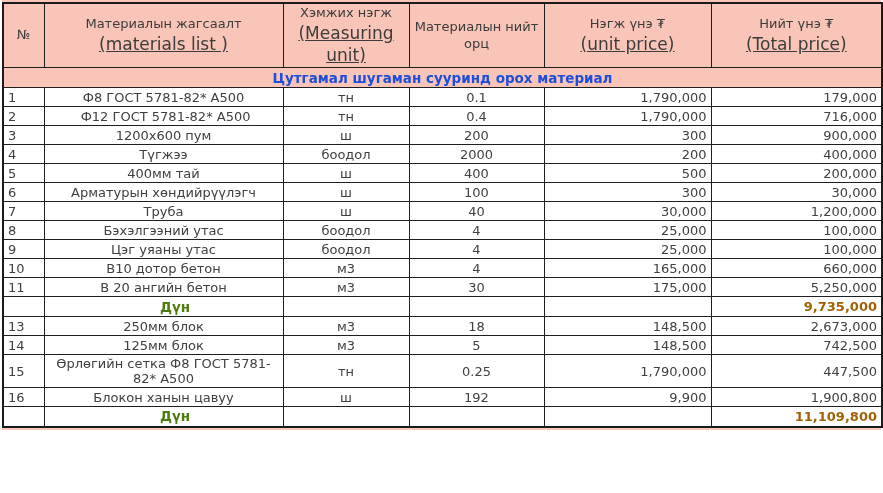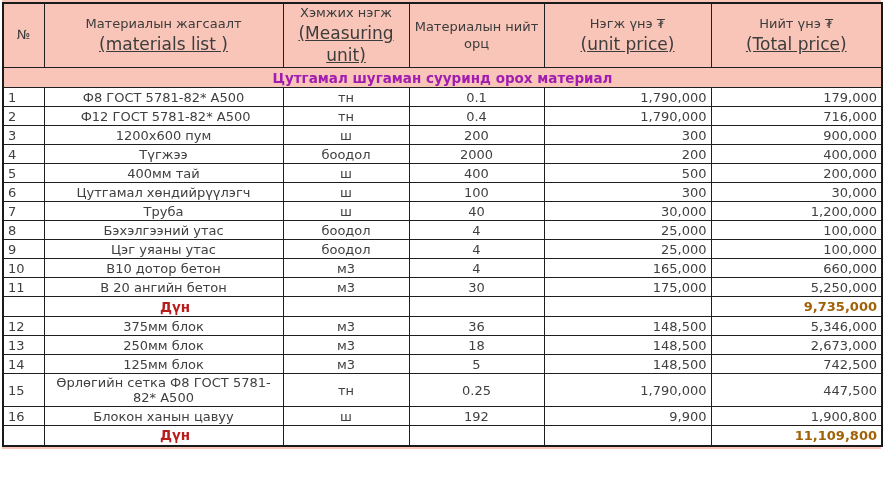--- a/index.html
+++ b/index.html
@@ -43,37 +43,37 @@
     height: 42px;
     line-height: 1.3;
     color: #3c3c3c;
   }
   .hdr-sub { font-size: 17px; text-decoration: underline; }
   
   tr.section-row td {
     background: #f8c5b8;
     text-align: center;
     font-weight: bold;
-    color: #a21caf;
+    color: #1d4ed8;
     height: 20px;
     font-size: 13.5px;
   }
   
   tr.data-row td { height: 19px; background: #ffffff; }
   td.c-no     { text-align: left;  padding-left: 9px; }
   td.c-name   { text-align: center;  padding-left: 10px; white-space: pre-wrap; }
   td.c-unit   { text-align: center; }
   td.c-qty    { text-align: center; }
   td.c-uprice { text-align: right; padding-right: 8px; }
   td.c-tprice { text-align: right; padding-right: 8px; }
   
   tr.total-row td { height: 20px; background: #ffffff; }
   tr.total-row td.total-label {
     font-weight: bold;
-    color: #b91c1c;
+    color: #4d7c0f;
     font-size: 13.5px;
     padding-left: 27px;
   }
   tr.total-row td.total-value {
     font-weight: bold;
     color: #a16207;
   }
 </style>
 </head>
 <body>
@@ -155,21 +155,21 @@
         <tr class="data-row">
           <td class="c-no">5</td>
           <td class="c-name">400мм тай</td>
           <td class="c-unit">ш</td>
           <td class="c-qty">400</td>
           <td class="c-uprice">500</td>
           <td class="c-tprice">200,000</td>
         </tr>
         <tr class="data-row">
           <td class="c-no">6</td>
-          <td class="c-name">Цутгамал хөндийрүүлэгч</td>
+          <td class="c-name">Арматурын хөндийрүүлэгч</td>
           <td class="c-unit">ш</td>
           <td class="c-qty">100</td>
           <td class="c-uprice">300</td>
           <td class="c-tprice">30,000</td>
         </tr>
         <tr class="data-row">
           <td class="c-no">7</td>
           <td class="c-name">Труба</td>
           <td class="c-unit">ш</td>
           <td class="c-qty">40</td>
@@ -210,28 +210,20 @@
         </tr>
         <tr class="total-row">
           <td class="c-no"></td>
           <td class="c-name total-label">Дүн</td>
           <td class="c-unit"></td>
           <td class="c-qty"></td>
           <td class="c-uprice"></td>
           <td class="c-tprice total-value">9,735,000</td>
         </tr>
         <tr class="data-row">
-          <td class="c-no">12</td>
-          <td class="c-name">375мм блок</td>
-          <td class="c-unit">м3</td>
-          <td class="c-qty">36</td>
-          <td class="c-uprice">148,500</td>
-          <td class="c-tprice">5,346,000</td>
-        </tr>
-        <tr class="data-row">
           <td class="c-no">13</td>
           <td class="c-name">250мм блок</td>
           <td class="c-unit">м3</td>
           <td class="c-qty">18</td>
           <td class="c-uprice">148,500</td>
           <td class="c-tprice">2,673,000</td>
         </tr>
         <tr class="data-row">
           <td class="c-no">14</td>
           <td class="c-name">125мм блок</td>

